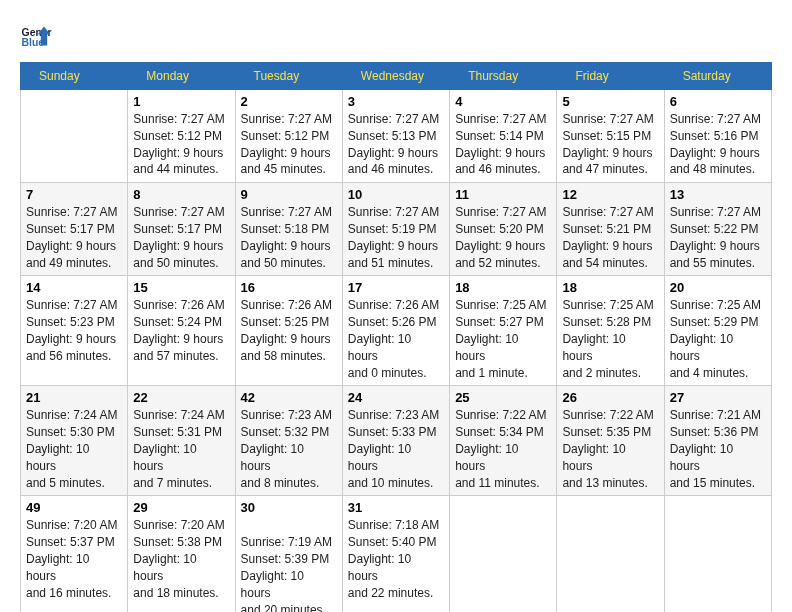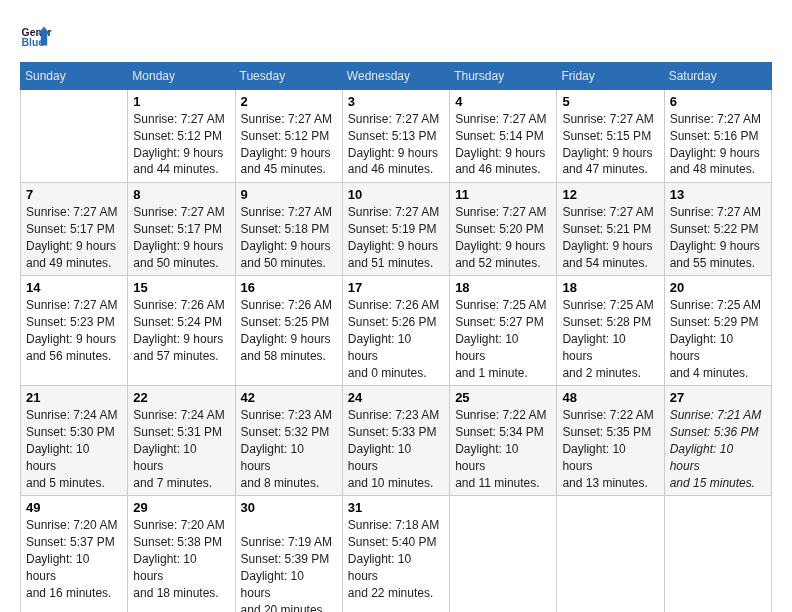--- a/index.html
+++ b/index.html
@@ -37,23 +37,23 @@
       font-size: 14px;
       color: #333;
     }
     table {
       width: 100%;
       border-collapse: collapse;
       font-size: 11px;
     }
     th {
       background-color: #2a6db5;
-      color: #e5e5e5;
+      color: #fde047;
       text-align: left;
-      padding: 6px 4px;
+      padding: 6px 18px;
       font-size: 12px;
       font-weight: normal;
       border: 1px solid #2a6db5;
     }
     td {
       vertical-align: top;
       border: 1px solid #ccc;
       padding: 4px 5px;
       min-height: 80px;
       width: 14.28%;
@@ -284,29 +284,29 @@
 and 10 minutes.</div>
         </td>
         <td>
           <span class="day-num">25</span>
           <div class="day-info" style="white-space: pre-line;">Sunrise: 7:22 AM
 Sunset: 5:34 PM
 Daylight: 10 hours
 and 11 minutes.</div>
         </td>
         <td>
-          <span class="day-num">48</span>
+          <span class="day-num">26</span>
           <div class="day-info" style="white-space: pre-line;">Sunrise: 7:22 AM
 Sunset: 5:35 PM
 Daylight: 10 hours
 and 13 minutes.</div>
         </td>
         <td>
           <span class="day-num">27</span>
-          <div class="day-info" style="white-space: pre-line; font-style: italic;">Sunrise: 7:21 AM
+          <div class="day-info" style="white-space: pre-line;">Sunrise: 7:21 AM
 Sunset: 5:36 PM
 Daylight: 10 hours
 and 15 minutes.</div>
         </td>
       </tr>
       <tr>
         <td>
           <span class="day-num">49</span>
           <div class="day-info" style="white-space: pre-line;">Sunrise: 7:20 AM
 Sunset: 5:37 PM

